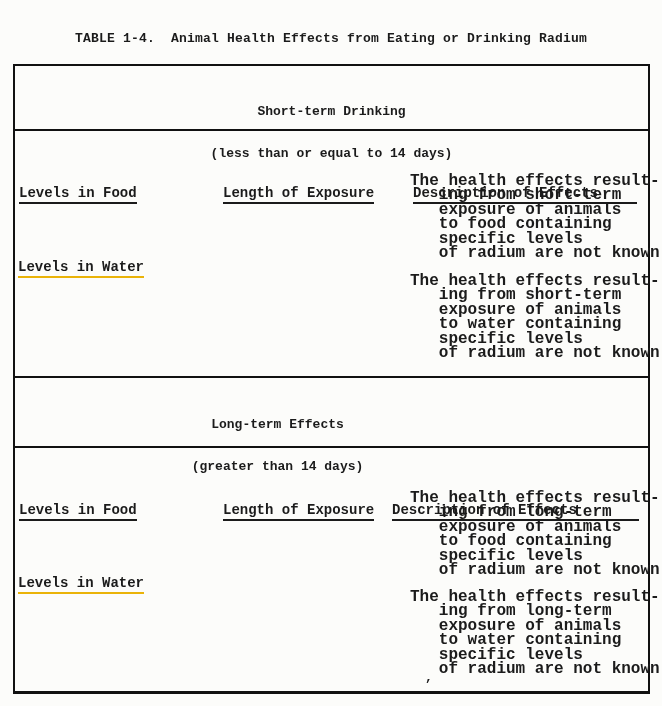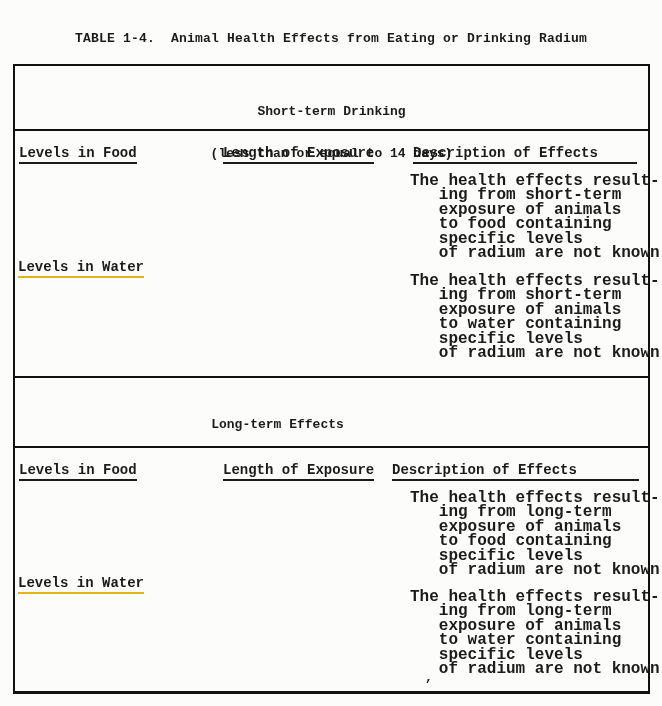--- a/index.html
+++ b/index.html
@@ -25,21 +25,21 @@
   .hline.l2{top:310px;}
   .hline.l3{top:380px;}
   .sec-header{
     position:absolute;text-align:center;
     font-size:13px;font-weight:bold;line-height:14px;white-space:pre;
   }
   .sec-header.short{top:11px;left:0;width:633px;}
   .sec-header.long{top:324px;left:0;width:525px;}
   .col-head{
     position:absolute;font-size:14px;font-weight:bold;line-height:15px;
-    border-bottom:2px solid #1b1b1b;padding-bottom:1px;white-space:pre;
+    border-bottom:2px solid #1b1b1b;padding-bottom:1px;white-space:pre;margin-top:40px;
   }
   .col-head.center{text-align:left;}
   .s-food{left:4px;top:80px;}
   .s-exposure{left:208px;top:80px;}
   .s-effects{left:398px;top:80px;width:224px;}
   .l-food{left:4px;top:397px;}
   .l-exposure{left:208px;top:397px;}
   .l-effects{left:377px;top:397px;width:247px;}
   .row-label{
     position:absolute;font-size:14px;font-weight:bold;line-height:15px;
@@ -92,20 +92,21 @@
 
   <div class="desc d2">The health effects result-
    ing from short-term
    exposure of animals
    to water containing
    specific levels
    of radium are not known.</div>
 
   <div class="sec-header long">
     <div>Long-term Effects</div>
+    <div>(greater than 14 days)</div>
   </div>
 
   <div class="col-head l-food">Levels in Food</div>
   <div class="col-head l-exposure">Length of Exposure</div>
   <div class="col-head l-effects center">Description of Effects</div>
 
   <div class="desc d3">The health effects result-
    ing from long-term
    exposure of animals
    to food containing

